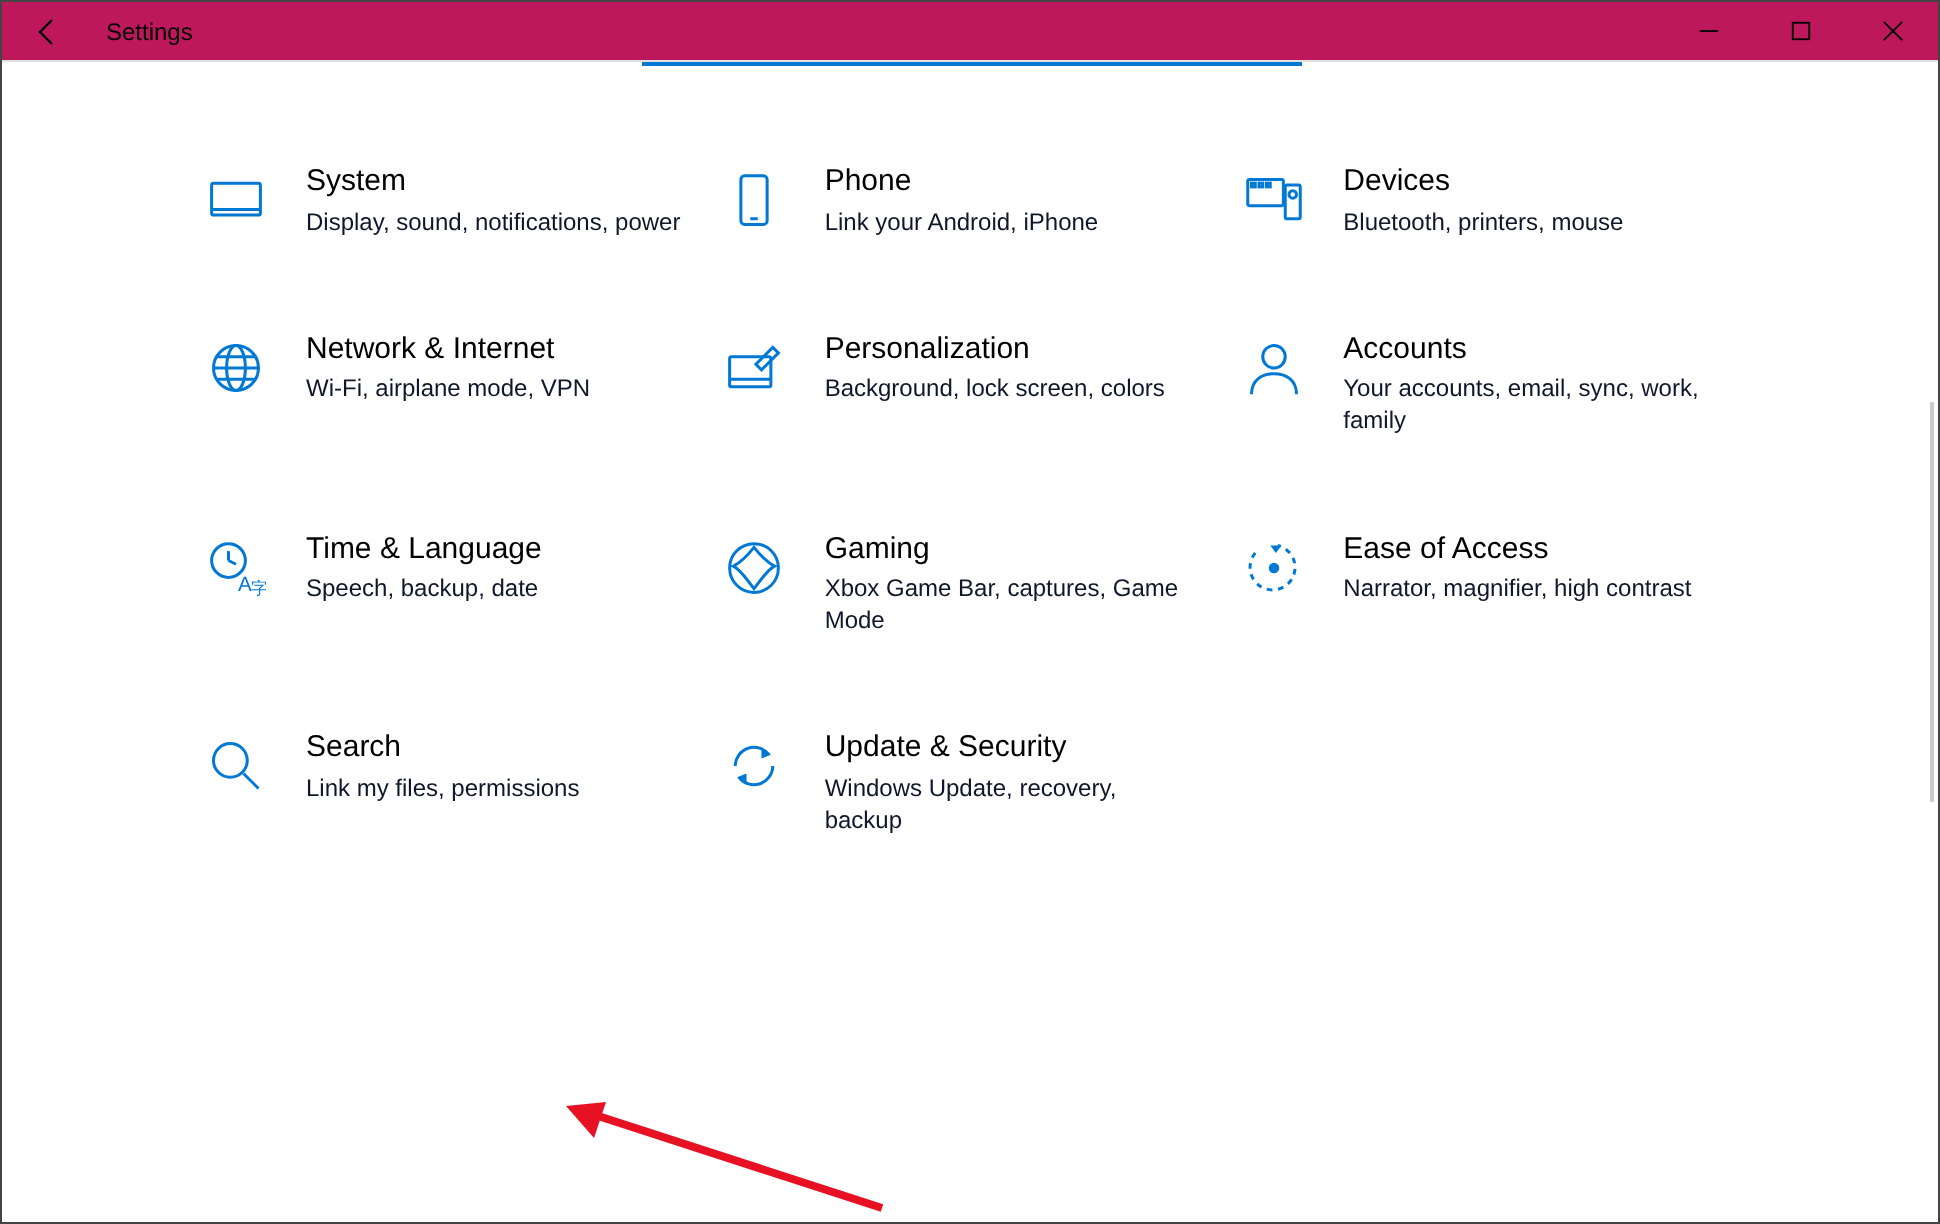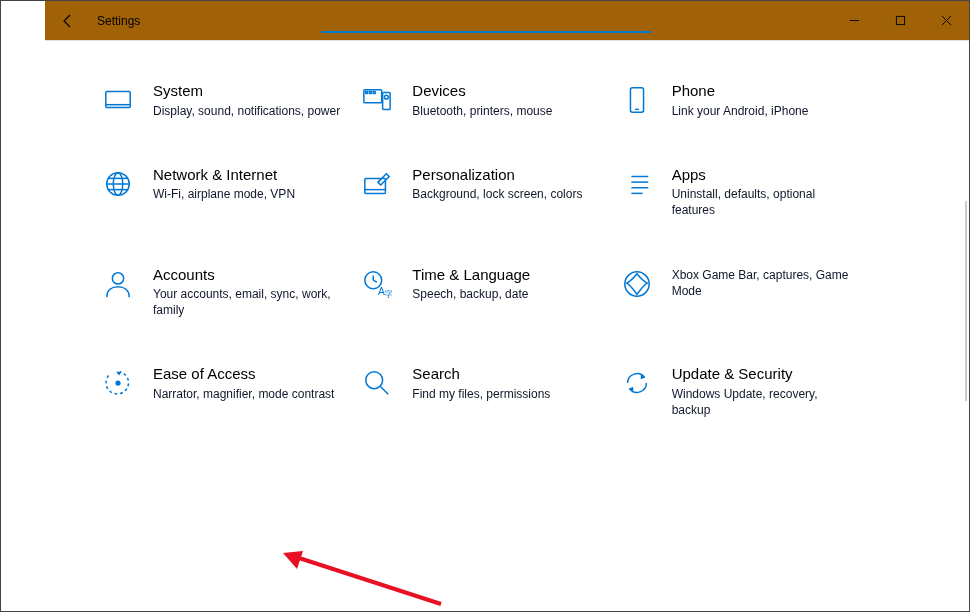--- a/index.html
+++ b/index.html
@@ -1,18 +1,18 @@
 <!DOCTYPE html>
 <html><head>
   <meta charset="utf-8">
   <style>
     * { margin: 0; padding: 0; box-sizing: border-box; font-family: "Segoe UI", Tahoma, sans-serif; }
     body { width: 970px; height: 612px; background: #fff; border: 1px solid #444; position: relative; overflow: hidden; }
 
-    .titlebar { height: 40px; display: flex; align-items: center; background: #a16207; border-bottom: 1px solid #e0e0e0; margin-left: 44px; }
+    .titlebar { height: 30px; display: flex; align-items: center; background: #be185d; border-bottom: 1px solid #e0e0e0; }
     .back-btn { width: 46px; height: 30px; display: flex; align-items: center; justify-content: center; font-size: 16px; color: #000; }
     .title { font-size: 12px; color: #000; margin-left: 6px; }
     .title-spacer { flex: 1; }
     .win-btn { width: 46px; height: 30px; display: flex; align-items: center; justify-content: center; color: #000; font-size: 12px; }
 
     .search-underline { position: absolute; top: 30px; left: 320px; width: 330px; height: 2px; background: #0078d4; }
 
     .content { position: absolute; top: 80px; left: 0; right: 0; bottom: 0; padding: 0 100px 0 100px; overflow: hidden; }
     .grid { display: grid; grid-template-columns: repeat(3, 1fr); row-gap: 46px; column-gap: 10px; }
     .tile { display: flex; align-items: flex-start; gap: 18px; cursor: pointer; }
@@ -70,50 +70,50 @@
       </div>
       <div class="tile-text">
         <div class="tile-title">System</div>
         <div class="tile-desc">Display, sound, notifications, power</div>
       </div>
     </div>
 
     <div class="tile">
       <div class="icon-wrap">
         <svg viewBox="0 0 32 32">
+            <rect x="9" y="3" width="14" height="26" rx="2"></rect>
+            <line x1="14" y1="26" x2="18" y2="26"></line>
+          </svg>
+      </div>
+      <div class="tile-text">
+        <div class="tile-title">Phone</div>
+        <div class="tile-desc">Link your Android, iPhone</div>
+      </div>
+    </div>
+
+    <div class="tile">
+      <div class="icon-wrap">
+        <svg viewBox="0 0 32 32">
             <rect x="2" y="5" width="19" height="14" rx="1"></rect>
             <rect x="4" y="7" width="2" height="2"></rect>
             <rect x="8" y="7" width="2" height="2"></rect>
             <rect x="12" y="7" width="2" height="2"></rect>
             <rect x="22" y="8" width="8" height="18" rx="1"></rect>
             <circle cx="26" cy="13" r="2"></circle>
           </svg>
       </div>
       <div class="tile-text">
         <div class="tile-title">Devices</div>
         <div class="tile-desc">Bluetooth, printers, mouse</div>
       </div>
     </div>
 
     <div class="tile">
       <div class="icon-wrap">
         <svg viewBox="0 0 32 32">
-            <rect x="9" y="3" width="14" height="26" rx="2"></rect>
-            <line x1="14" y1="26" x2="18" y2="26"></line>
-          </svg>
-      </div>
-      <div class="tile-text">
-        <div class="tile-title">Phone</div>
-        <div class="tile-desc">Link your Android, iPhone</div>
-      </div>
-    </div>
-
-    <div class="tile">
-      <div class="icon-wrap">
-        <svg viewBox="0 0 32 32">
             <circle cx="16" cy="16" r="12"></circle>
             <ellipse cx="16" cy="16" rx="5" ry="12"></ellipse>
             <line x1="4" y1="16" x2="28" y2="16"></line>
             <line x1="6" y1="10" x2="26" y2="10"></line>
             <line x1="6" y1="22" x2="26" y2="22"></line>
           </svg>
       </div>
       <div class="tile-text">
         <div class="tile-title">Network &amp; Internet</div>
         <div class="tile-desc">Wi-Fi, airplane mode, VPN</div>
@@ -127,38 +127,20 @@
             <path d="M17 14 L26 5 L29 8 L20 17 Z"></path>
             <line x1="3" y1="22" x2="25" y2="22"></line>
           </svg>
       </div>
       <div class="tile-text">
         <div class="tile-title">Personalization</div>
         <div class="tile-desc">Background, lock screen, colors</div>
       </div>
     </div>
 
-    <div class="tile">
-      <div class="icon-wrap">
-        <svg viewBox="0 0 32 32">
-            <line x1="6" y1="8" x2="6" y2="8" stroke-width="3"></line>
-            <line x1="10" y1="8" x2="28" y2="8"></line>
-            <line x1="6" y1="14" x2="6" y2="14" stroke-width="3"></line>
-            <line x1="10" y1="14" x2="28" y2="14"></line>
-            <line x1="6" y1="20" x2="6" y2="20" stroke-width="3"></line>
-            <line x1="10" y1="20" x2="28" y2="20"></line>
-            <line x1="6" y1="26" x2="6" y2="26" stroke-width="3"></line>
-            <line x1="10" y1="26" x2="22" y2="26"></line>
-          </svg>
-      </div>
-      <div class="tile-text">
-        <div class="tile-title">Apps</div>
-        <div class="tile-desc">Uninstall, defaults, optional features</div>
-      </div>
-    </div>
 
     <div class="tile">
       <div class="icon-wrap">
         <svg viewBox="0 0 32 32">
             <circle cx="16" cy="10" r="6"></circle>
             <path d="M4 30 C4 22 10 19 16 19 C22 19 28 22 28 30"></path>
           </svg>
       </div>
       <div class="tile-text">
         <div class="tile-title">Accounts</div>
@@ -183,48 +165,49 @@
     </div>
 
     <div class="tile">
       <div class="icon-wrap">
         <svg viewBox="0 0 32 32">
             <circle cx="16" cy="16" r="13"></circle>
             <path d="M16 5 C12 10 9 13 5 15 C9 17 12 22 16 27 C20 22 23 17 27 15 C23 13 20 10 16 5 Z"></path>
           </svg>
       </div>
       <div class="tile-text">
+        <div class="tile-title">Gaming</div>
         <div class="tile-desc">Xbox Game Bar, captures, Game Mode</div>
       </div>
     </div>
 
     <div class="tile">
       <div class="icon-wrap">
         <svg viewBox="0 0 32 32">
             <path d="M6 8 A12 12 0 1 0 18 4" stroke-dasharray="3 3"></path>
             <path d="M14 4 L20 4 L17 8 Z" fill="#0078d4" stroke="none"></path>
             <circle cx="16" cy="16" r="2" fill="#0078d4"></circle>
           </svg>
       </div>
       <div class="tile-text">
         <div class="tile-title">Ease of Access</div>
-        <div class="tile-desc">Narrator, magnifier, mode contrast</div>
+        <div class="tile-desc">Narrator, magnifier, high contrast</div>
       </div>
     </div>
 
     <div class="tile">
       <div class="icon-wrap">
         <svg viewBox="0 0 32 32">
             <circle cx="13" cy="13" r="9"></circle>
             <line x1="20" y1="20" x2="28" y2="28"></line>
           </svg>
       </div>
       <div class="tile-text">
         <div class="tile-title">Search</div>
-        <div class="tile-desc">Find my files, permissions</div>
+        <div class="tile-desc">Link my files, permissions</div>
       </div>
     </div>
 
 
     <div class="tile">
       <div class="icon-wrap">
         <svg viewBox="0 0 32 32">
             <path d="M6 16 A10 10 0 0 1 24 10"></path>
             <path d="M20 6 L25 10 L20 12" fill="#0078d4" stroke="none"></path>
             <path d="M26 16 A10 10 0 0 1 8 22"></path>

